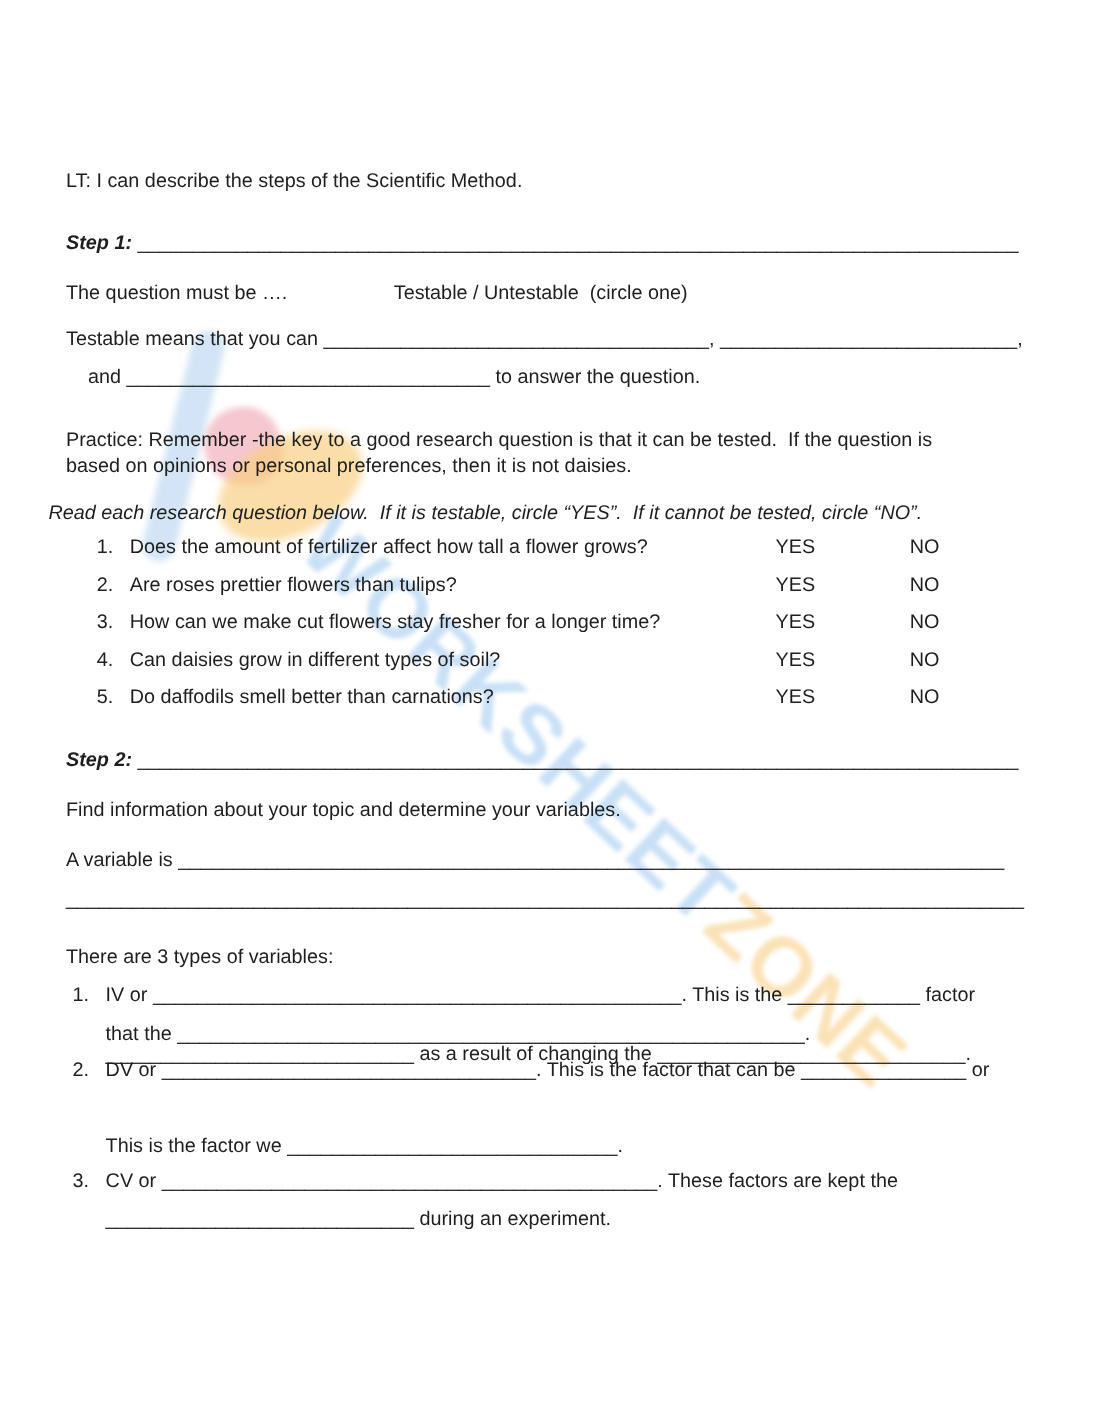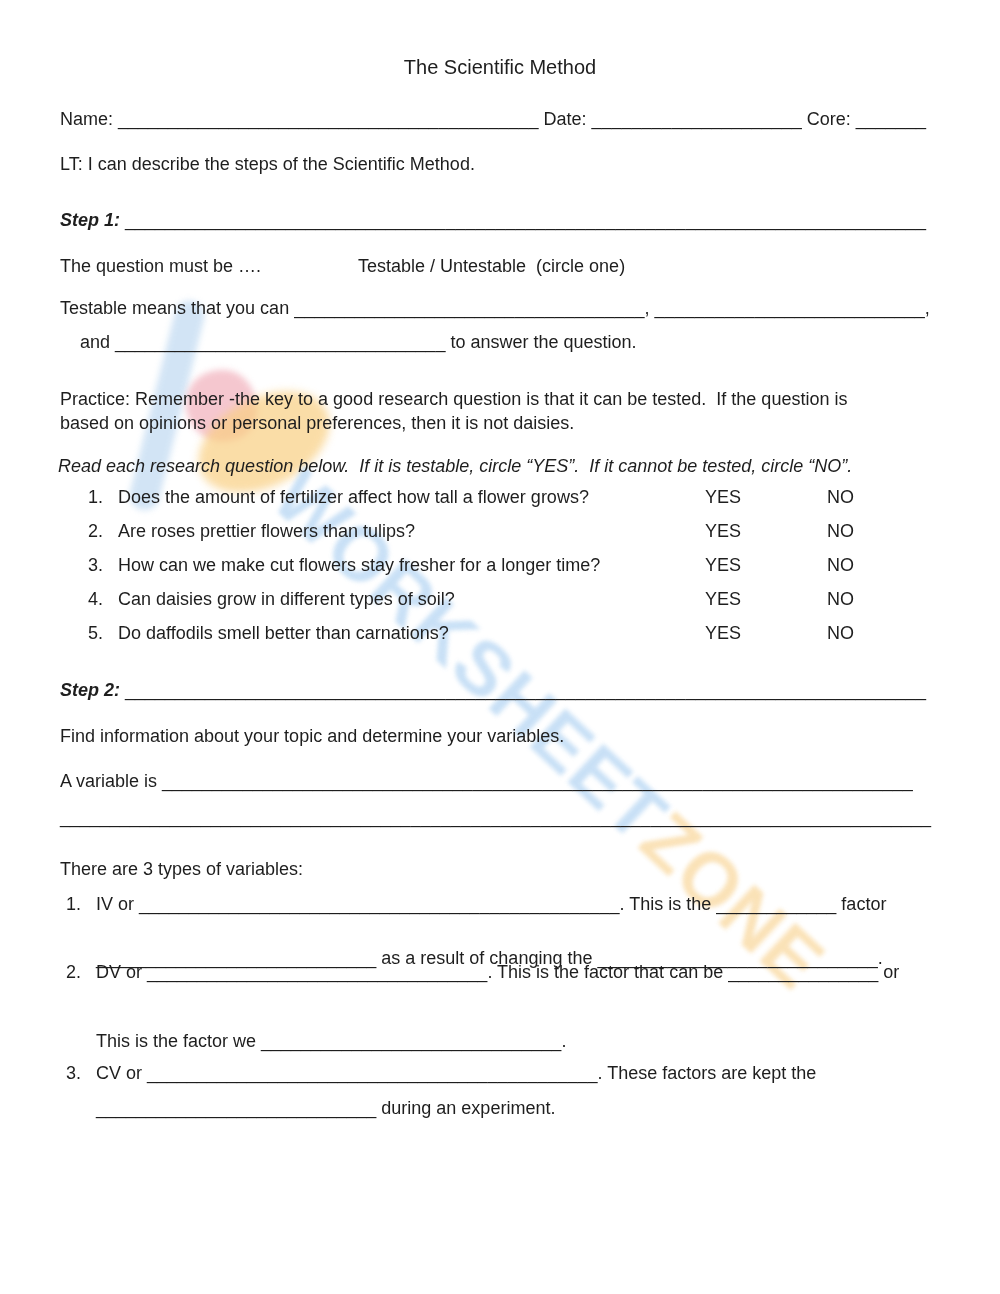--- a/index.html
+++ b/index.html
@@ -65,52 +65,51 @@
 </head>
 <body>
 
 <div class="page">
 
   <div class="wm logo-blue"></div>
   <div class="wm logo-pink"></div>
   <div class="wm logo-yellow"></div>
   <div class="wm wm-text"><span class="wm-blue">WORKSHEET</span><span class="wm-orange">ZONE</span></div>
 
-  <div class="line center title" style="top:56px;">The Scientific Method</div>
 
-  <div class="line" style="top:108px; left:60px;"><span>Name:</span> <span>__________________________________________</span> <span>Date:</span> <span>_____________________</span> <span>Core:</span> <span>_______</span></div>
 
   <div class="line" style="top:153px; left:60px;">LT: I can describe the steps of the Scientific Method.</div>
 
   <div class="line" style="top:209px; left:60px;"><span class="bi">Step 1:</span> <span>________________________________________________________________________________</span></div>
 
   <div class="row" style="top:256px;"><span class="prefix-pos">The question must be ….</span><span class="choice-pos">Testable / Untestable  (circle one)</span></div>
 
   <div class="line" style="top:297px; left:60px;">Testable means that you can ___________________________________, ___________________________,</div>
   <div class="line" style="top:331px; left:60px;margin-left:20px;">and _________________________________ to answer the question.</div>
 
   <div class="line" style="top:388px; left:60px;">Practice: Remember -the key to a good research question is that it can be tested.  If the question is</div>
   <div class="line" style="top:412px; left:60px;">based on opinions or personal preferences, then it is not daisies.</div>
 
-  <div class="line it" style="top:455px; left:58px;">Read each research question below.  If it is testable, circle “YES”.  If it cannot be tested, circle “NO”.</div>
+  <div class="line it" style="top:455px; left:44px;">Read each research question below.  If it is testable, circle “YES”.  If it cannot be tested, circle “NO”.</div>
 
   <div class="row" style="top:487px;"><span class="q-num">1.</span><span class="q-text">Does the amount of fertilizer affect how tall a flower grows?</span><span class="q-yes">YES</span><span class="q-no">NO</span></div>
   <div class="row" style="top:521px;"><span class="q-num">2.</span><span class="q-text">Are roses prettier flowers than tulips?</span><span class="q-yes">YES</span><span class="q-no">NO</span></div>
   <div class="row" style="top:555px;"><span class="q-num">3.</span><span class="q-text">How can we make cut flowers stay fresher for a longer time?</span><span class="q-yes">YES</span><span class="q-no">NO</span></div>
   <div class="row" style="top:589px;"><span class="q-num">4.</span><span class="q-text">Can daisies grow in different types of soil?</span><span class="q-yes">YES</span><span class="q-no">NO</span></div>
   <div class="row" style="top:623px;"><span class="q-num">5.</span><span class="q-text">Do daffodils smell better than carnations?</span><span class="q-yes">YES</span><span class="q-no">NO</span></div>
 
   <div class="line" style="top:679px; left:60px;"><span class="bi">Step 2:</span> <span>________________________________________________________________________________</span></div>
 
   <div class="line" style="top:725px; left:60px;">Find information about your topic and determine your variables.</div>
   <div class="line" style="top:770px; left:60px;">A variable is ___________________________________________________________________________</div>
   <div class="line" style="top:806px; left:60px;">_______________________________________________________________________________________</div>
   <div class="line" style="top:858px; left:60px;">There are 3 types of variables:</div>
 
   <div class="row" style="top:894px;"><span class="v-num">1.</span><span class="v-text">IV or ________________________________________________. This is the ____________ factor</span></div>
+  <div class="line" style="top:928px; left:96px;">that the _________________________________________________________.</div>
 
   <div class="row" style="top:962px;"><span class="v-num">2.</span><span class="v-text">DV or __________________________________. This is the factor that can be _______________ or</span></div>
   <div class="line" style="top:947px; left:96px;">____________________________ as a result of changing the ____________________________.</div>
   <div class="line" style="top:1030px; left:96px;">This is the factor we ______________________________.</div>
 
   <div class="row" style="top:1063px;"><span class="v-num">3.</span><span class="v-text">CV or _____________________________________________. These factors are kept the</span></div>
   <div class="line" style="top:1097px; left:96px;">____________________________ during an experiment.</div>
 
 </div>
 

